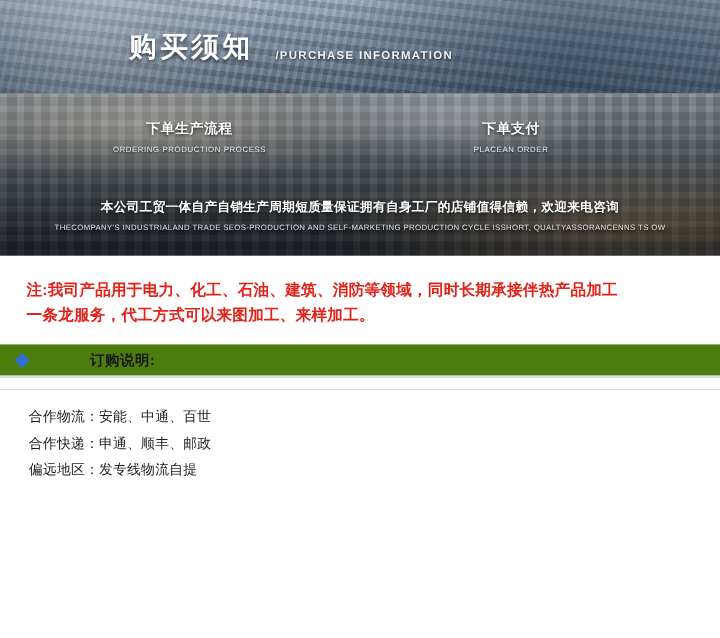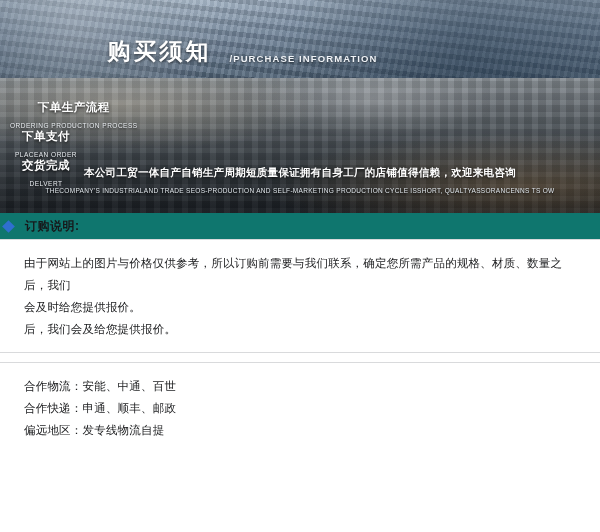--- a/index.html
+++ b/index.html
@@ -42,21 +42,21 @@
     position: absolute;
     inset: 0;
     background:
       radial-gradient(circle at 12% 30%, rgba(255,255,255,0.25), rgba(255,255,255,0) 28%),
       radial-gradient(circle at 78% 70%, rgba(20,40,60,0.35), rgba(20,40,60,0) 40%),
       linear-gradient(90deg, rgba(40,60,80,0.25), rgba(40,60,80,0) 35%, rgba(40,60,80,0.3) 100%);
   }
   .hero-title-wrap {
     position: absolute;
     left: 0;
-    top: 12px;
+    top: 0;
     width: 485px;
     height: 78px;
     display: flex;
     align-items: center;
     justify-content: center;
   }
   .hero-title-cn {
     color: #ffffff;
     font-size: 23px;
     letter-spacing: 3px;
@@ -103,21 +103,20 @@
   .steps {
     position: absolute;
     left: 0;
     top: 22px;
     width: 556px;
     display: flex;
     justify-content: space-around;
     align-items: flex-start;
     padding: 0 10px;
     box-sizing: border-box;
-    flex-direction: column;
   }
   .step {
     text-align: center;
     min-width: 72px;
   }
   .step-cn {
     display: block;
     color: #ffffff;
     font-size: 11.5px;
     font-weight: 700;
@@ -168,24 +167,25 @@
     font-size: 13px;
     font-weight: 700;
     line-height: 21px;
     letter-spacing: 0.2px;
   }
 
   
   .section-head {
     display: flex;
     align-items: center;
-    background: #0f766e;
+    background: #4d7c0f;
     height: 26px;
-    padding-left: 4px;
+    padding-left: 14px;
     box-sizing: border-box;
+    gap: 40px;
   }
   .diamond-icon {
     width: 9px;
     height: 9px;
     background: #2f6fd0;
     transform: rotate(45deg);
     margin-right: 12px;
     flex: none;
   }
   .section-title {
@@ -232,43 +232,38 @@
 
     <div class="steps">
       <div class="step">
         <span class="step-cn">下单生产流程</span>
         <span class="step-en">ORDERING PRODUCTION PROCESS</span>
       </div>
       <div class="step">
         <span class="step-cn">下单支付</span>
         <span class="step-en">PLACEAN ORDER</span>
       </div>
-      <div class="step">
-        <span class="step-cn">交货完成</span>
-        <span class="step-en">DELVERT</span>
-      </div>
     </div>
 
     <div class="process-desc">
       <span class="process-desc-cn">本公司工贸一体自产自销生产周期短质量保证拥有自身工厂的店铺值得信赖，欢迎来电咨询</span>
       <span class="process-desc-en">THECOMPANY'S INDUSTRIALAND TRADE SEOS-PRODUCTION AND SELF-MARKETING PRODUCTION CYCLE ISSHORT, QUALTYASSORANCENNS TS OW</span>
     </div>
   </div>
 
+  <div class="notice">
+    <div class="notice-line">注:我司产品用于电力、化工、石油、建筑、消防等领域，同时长期承接伴热产品加工</div>
+    <div class="notice-line">一条龙服务，代工方式可以来图加工、来样加工。</div>
+  </div>
 
   <div class="section-head">
     <span class="diamond-icon"></span>
     <span class="section-title">订购说明:</span>
   </div>
   <div class="sep"></div>
-  <div class="section-body">
-    <div class="body-line">由于网站上的图片与价格仅供参考，所以订购前需要与我们联系，确定您所需产品的规格、材质、数量之后，我们</div>
-    <div class="body-line">会及时给您提供报价。</div>
-    <div class="body-line">后，我们会及给您提供报价。</div>
-  </div>
   <div class="sep"></div>
   <div class="gap"></div>
 
   <div class="sep"></div>
   <div class="section-body">
     <div class="body-line">合作物流：安能、中通、百世</div>
     <div class="body-line">合作快递：申通、顺丰、邮政</div>
     <div class="body-line">偏远地区：发专线物流自提</div>
   </div>
 

